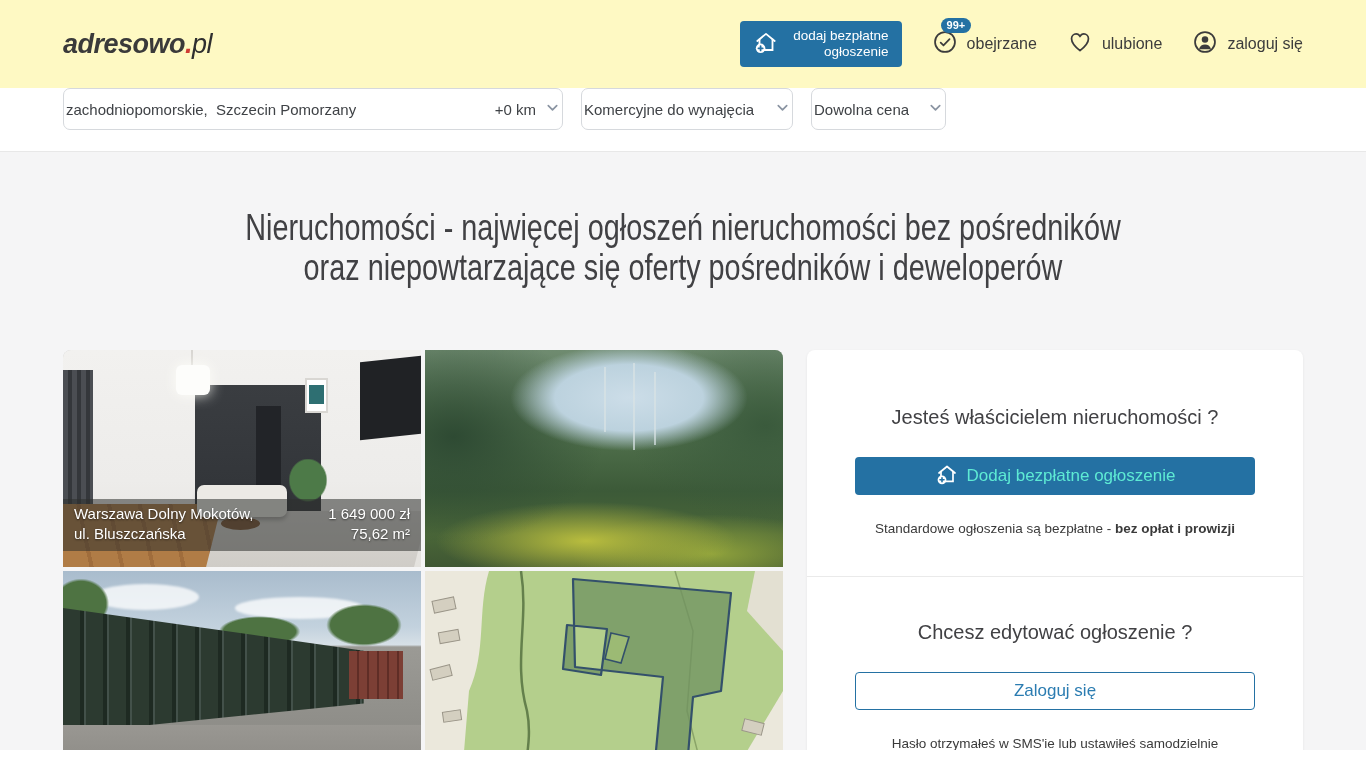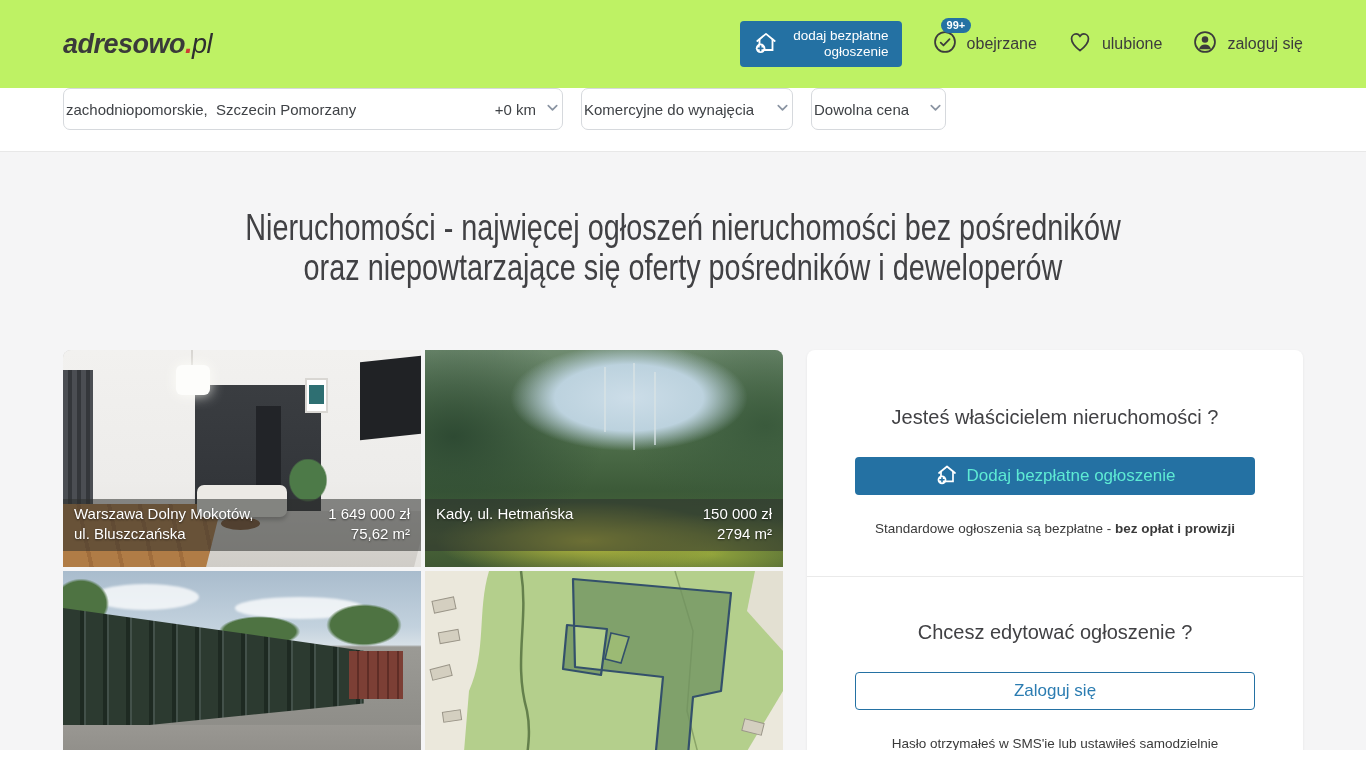--- a/index.html
+++ b/index.html
@@ -1,21 +1,21 @@
 <!DOCTYPE html>
 <html lang="pl"><head>
 <meta charset="utf-8">
 <style>
   * { margin:0; padding:0; box-sizing:border-box; }
   html,body { width:1366px; height:768px; overflow:hidden; background:#fff;
     font-family:"Liberation Sans", sans-serif; color:#3c3c3c; }
 
   
   .header { height:88px; display:flex; align-items:center; justify-content:space-between;
-    padding:0 63px; background:#bef264; }
+    padding:0 63px; background:#fef9c3; }
   .logo { font-size:27px; font-style:italic; letter-spacing:-0.5px; cursor:pointer; }
   .logo .brand { font-weight:700; color:#3a3a3a; }
   .logo .dot { font-weight:700; color:#cf3b33; }
   .logo .tld { font-weight:400; color:#2f2f2f; }
 
   .nav { display:flex; align-items:center; gap:30px; }
   .add-btn { display:flex; align-items:center; gap:14px; background:#2471a3; color:#fff;
     border:none; border-radius:4px; padding:7px 13px; font-size:13.5px; line-height:1.15;
     text-align:right; cursor:pointer; font-family:inherit; }
   .add-btn svg { flex:0 0 auto; }
@@ -245,30 +245,20 @@
           </div>
         </div>
       </div>
 
       <div class="card">
         <div class="photo ph-forest">
           <div class="ph-el fo-trunk" style="left:58%;"></div>
           <div class="ph-el fo-trunk" style="left:64%; height:34%; top:10%;"></div>
           <div class="ph-el fo-trunk" style="left:50%; height:30%; top:8%;"></div>
         </div>
-        <div class="overlay">
-          <div class="ov-row">
-            <span>Kady, ul. Hetmańska</span>
-            <span>150 000 zł</span>
-          </div>
-          <div class="ov-row">
-            <span></span>
-            <span>2794 m²</span>
-          </div>
-        </div>
       </div>
 
       <div class="card">
         <div class="photo ph-containers">
           <div class="ph-el co-cloud" style="left:8%; top:6%; width:30%; height:12%;"></div>
           <div class="ph-el co-cloud" style="left:48%; top:12%; width:36%; height:10%;"></div>
           <div class="ph-el co-tree" style="left:-4%; top:2%; width:18%; height:26%;"></div>
           <div class="ph-el co-tree" style="left:42%; top:20%; width:26%; height:16%;"></div>
           <div class="ph-el co-tree" style="left:72%; top:14%; width:24%; height:22%;"></div>
           <div class="ph-el co-row"></div>

